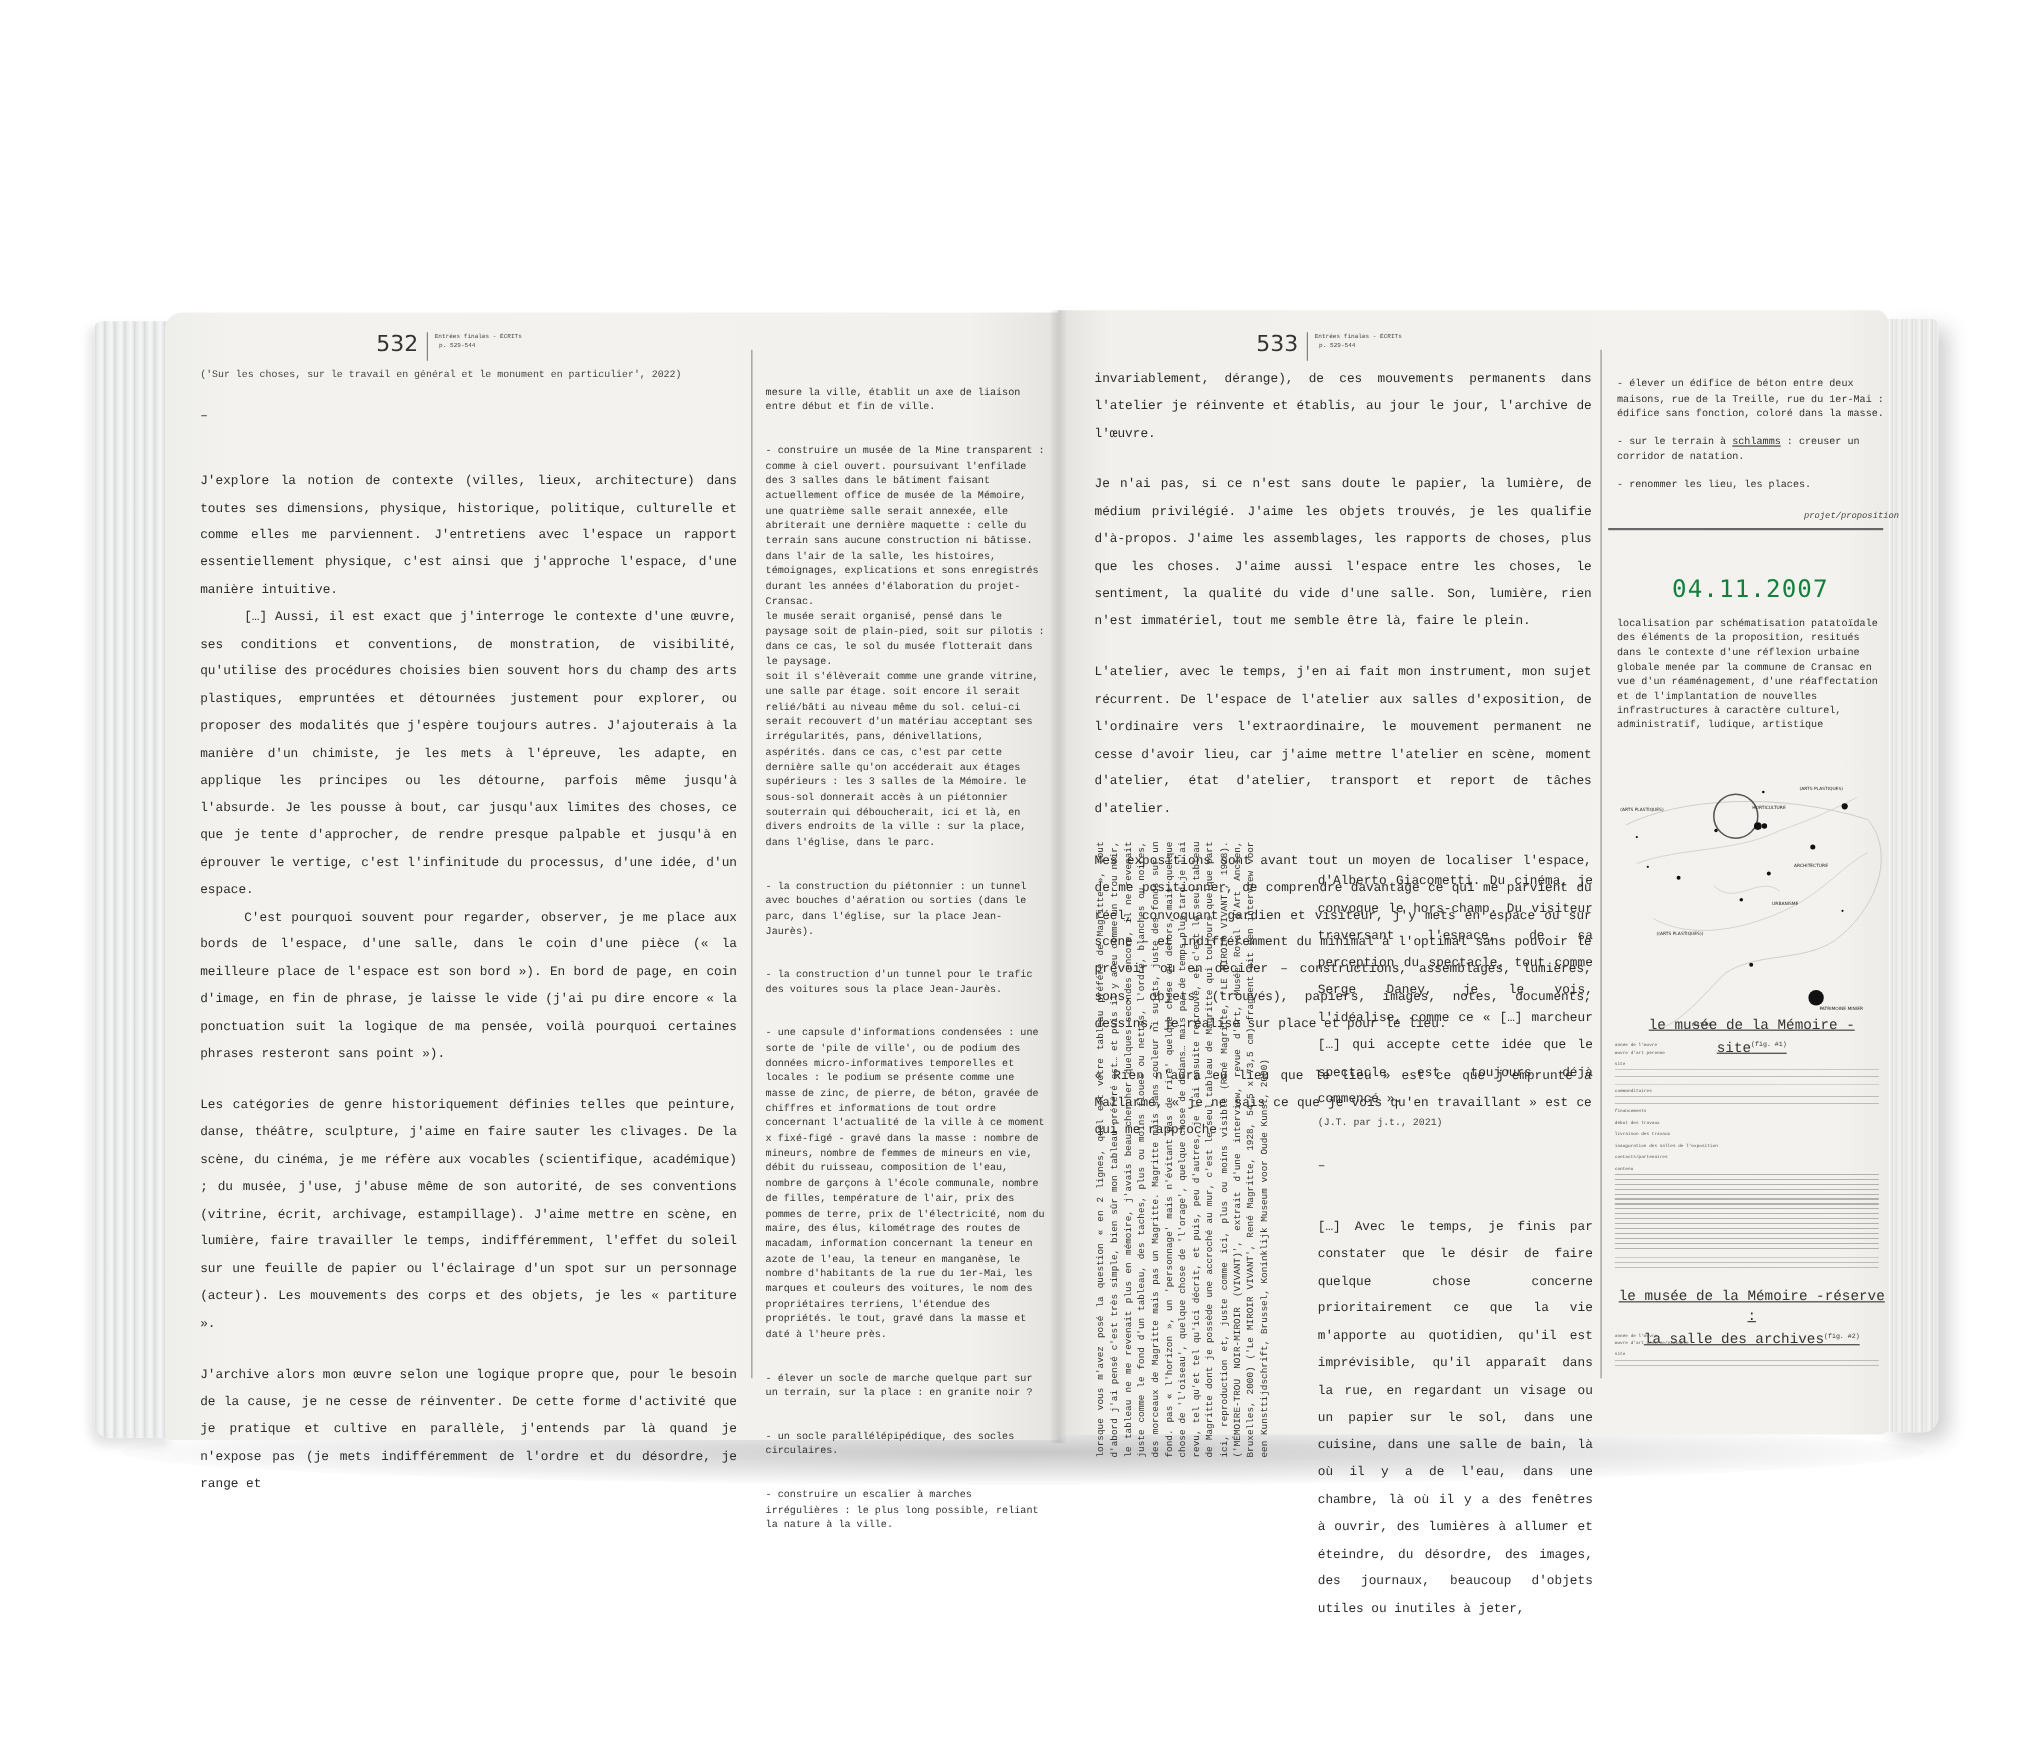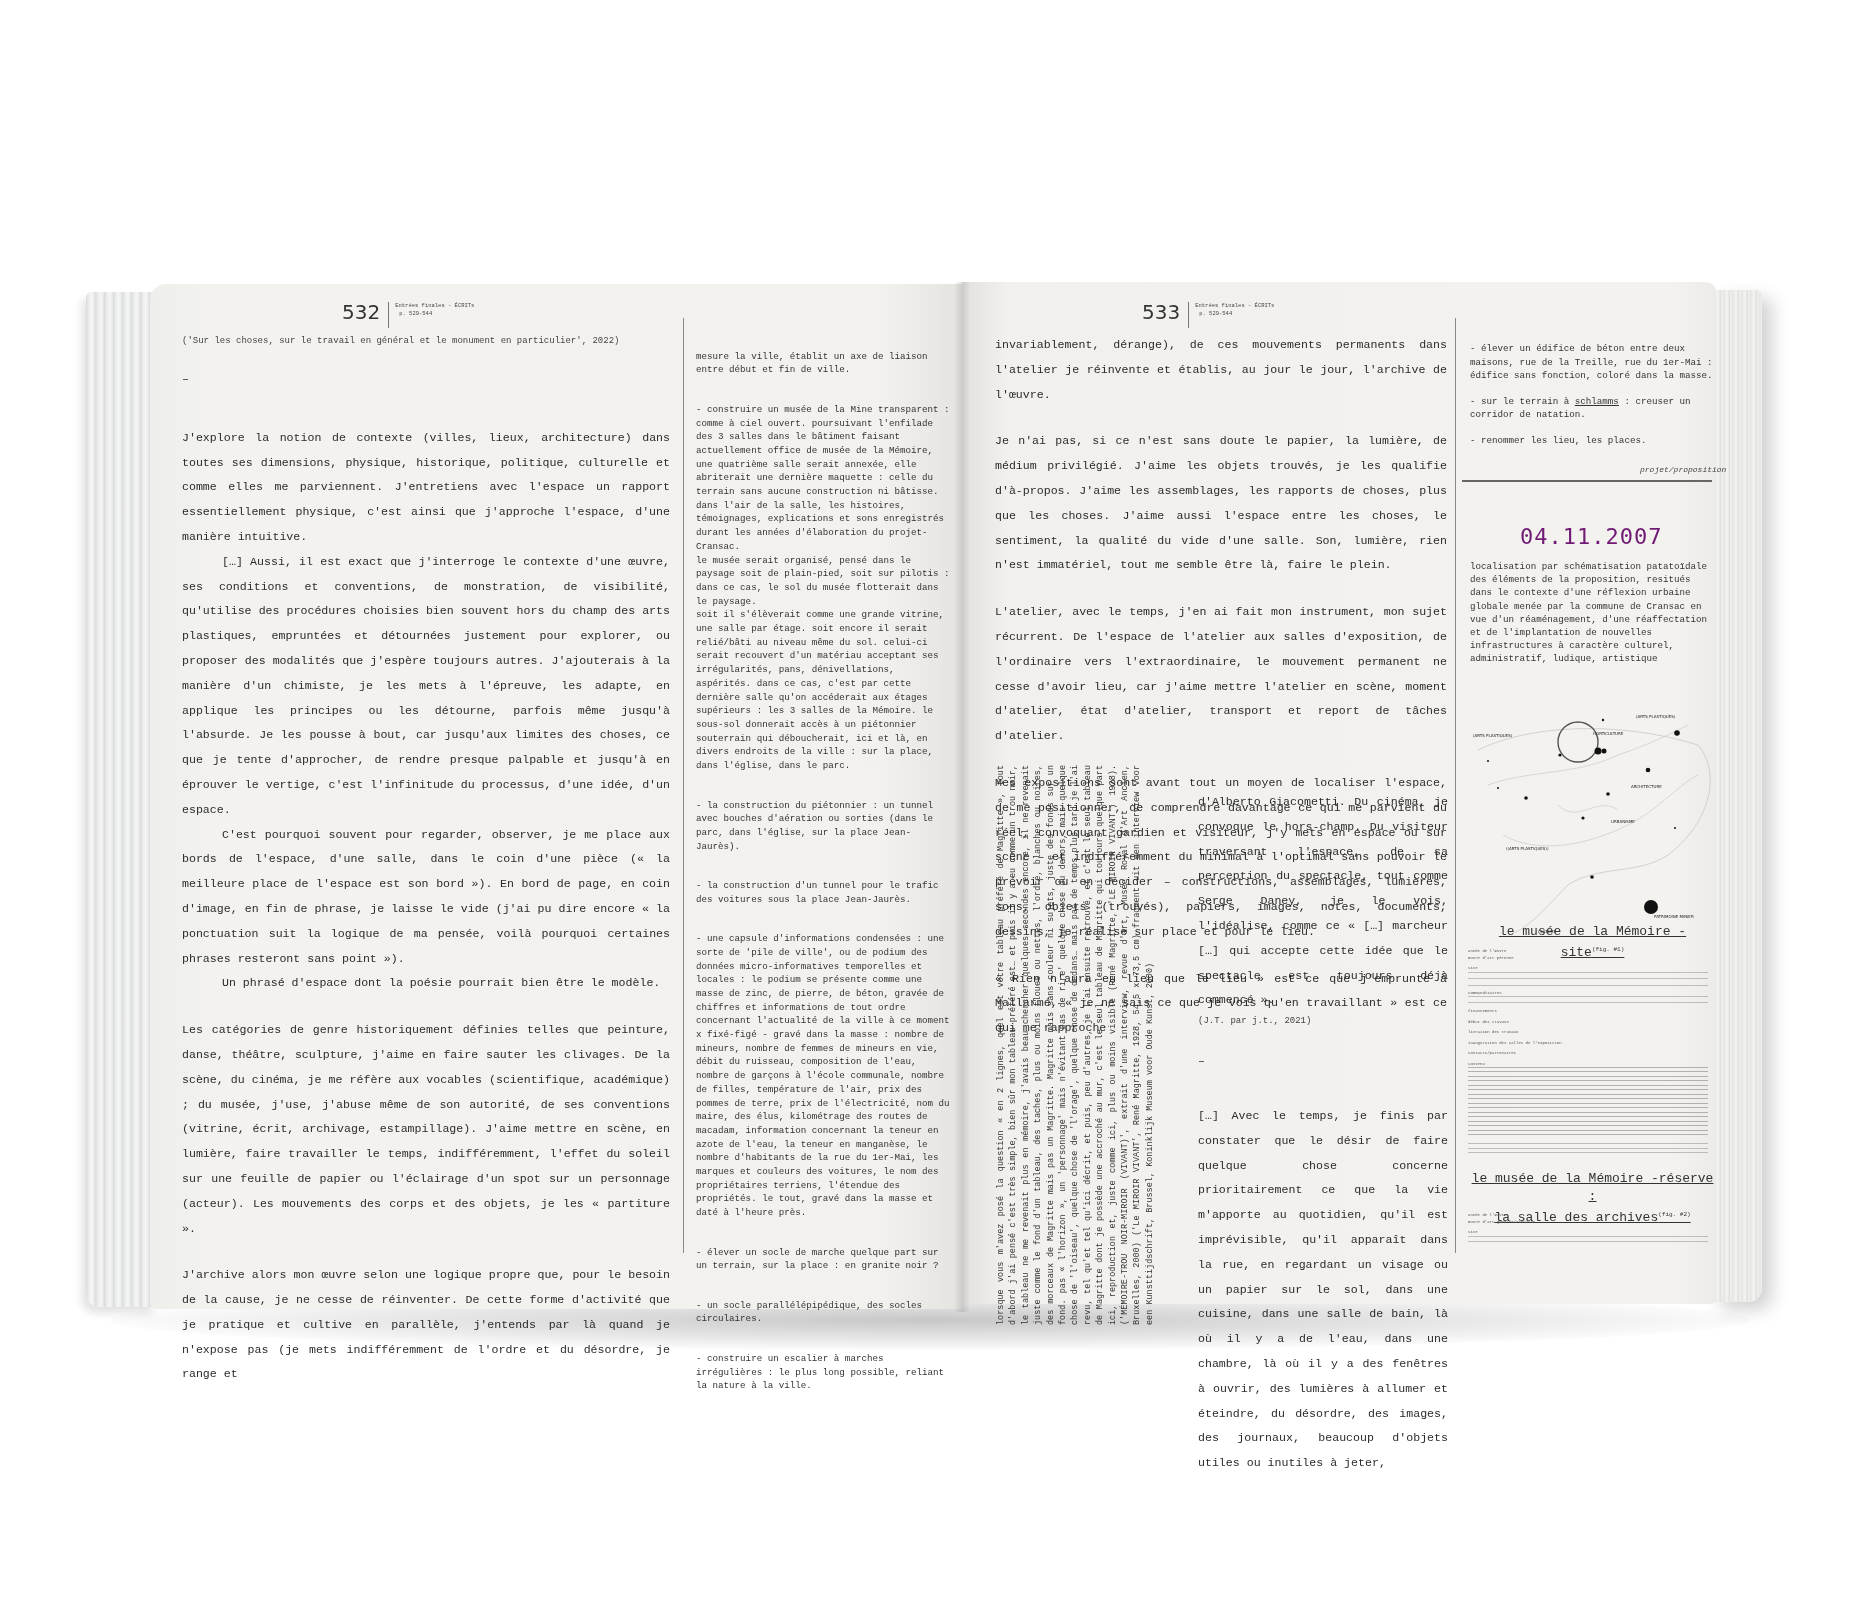--- a/index.html
+++ b/index.html
@@ -16,21 +16,21 @@
   .runhead{border-left:1px solid #777;padding-left:6px;font-size:5.5px;line-height:8px;color:#444;height:26px;}
   .col{position:absolute;font-size:11.6px;line-height:24.8px;color:#2b2b2b;text-align:justify;}
   .col p{margin:0;}
   .indent{text-indent:40px;}
   .gap{margin-top:22px !important;}
   .cite{font-size:9px;line-height:16px;color:#444;}
   .dash{margin-top:14px;}
   .mcol{position:absolute;font-size:9.2px;line-height:13.7px;color:#333;}
   .mcol p{margin:0 0 12px 0;}
   .vrule{position:absolute;width:1px;background:#8a8a8a;}
-  .date{position:absolute;font-family:"DejaVu Sans Mono",monospace;font-size:22px;color:#701a75;letter-spacing:1px;}
+  .date{position:absolute;font-family:"DejaVu Sans Mono",monospace;font-size:22px;color:#15803d;letter-spacing:1px;}
   .rcol{position:absolute;font-size:9.2px;line-height:13.6px;color:#333;}
   .rcol p{margin:0 0 12px 0;}
   .tag{position:absolute;font-size:8px;font-style:italic;color:#444;}
   .hr{position:absolute;height:2px;background:#666;}
   .subtitle{position:absolute;font-size:13px;color:#333;text-decoration:underline;text-align:center;line-height:18px;}
   .subtitle sup{font-size:6px;}
   .micro{position:absolute;font-size:4px;line-height:6.5px;color:#555;}
   .rot{position:absolute;left:995px;top:1325px;transform-origin:0 0;transform:rotate(-90deg);font-size:8.5px;line-height:12.4px;color:#333;width:560px;}
   .diagram{position:absolute;left:1468px;top:715px;width:260px;height:225px;}
   .diagram text{font-family:"DejaVu Sans",sans-serif;font-size:4px;fill:#222;}
@@ -53,21 +53,20 @@
     <div style="padding-left:4px">p. 529-544</div>
   </div>
 </div>
 
 <div class="col" style="left:182px;top:333px;width:488px;">
   <p class="cite">('Sur les choses, sur le travail en général et le monument en particulier', 2022)</p>
   <p class="dash" style="margin-top:18px">–</p>
   <p class="gap" style="margin-top:34px !important">J'explore la notion de contexte (villes, lieux, architecture) dans toutes ses dimensions, physique, historique, politique, culturelle et comme elles me parviennent. J'entretiens avec l'espace un rapport essentiellement physique, c'est ainsi que j'approche l'espace, d'une manière intuitive.</p>
   <p class="indent">[…] Aussi, il est exact que j'interroge le contexte d'une œuvre, ses conditions et conventions, de monstration, de visibilité, qu'utilise des procédures choisies bien souvent hors du champ des arts plastiques, empruntées et détournées justement pour explorer, ou proposer des modalités que j'espère toujours autres. J'ajouterais à la manière d'un chimiste, je les mets à l'épreuve, les adapte, en applique les principes ou les détourne, parfois même jusqu'à l'absurde. Je les pousse à bout, car jusqu'aux limites des choses, ce que je tente d'approcher, de rendre presque palpable et jusqu'à en éprouver le vertige, c'est l'infinitude du processus, d'une idée, d'un espace.</p>
   <p class="indent">C'est pourquoi souvent pour regarder, observer, je me place aux bords de l'espace, d'une salle, dans le coin d'une pièce (« la meilleure place de l'espace est son bord »). En bord de page, en coin d'image, en fin de phrase, je laisse le vide (j'ai pu dire encore « la ponctuation suit la logique de ma pensée, voilà pourquoi certaines phrases resteront sans point »).</p>
-  <p class="indent">Un phrasé d'espace dont la poésie pourrait bien être le modèle.</p>
   <p class="gap">Les catégories de genre historiquement définies telles que peinture, danse, théâtre, sculpture, j'aime en faire sauter les clivages. De la scène, du cinéma, je me réfère aux vocables (scientifique, académique) ; du musée, j'use, j'abuse même de son autorité, de ses conventions (vitrine, écrit, archivage, estampillage). J'aime mettre en scène, en lumière, faire travailler le temps, indifféremment, l'effet du soleil sur une feuille de papier ou l'éclairage d'un spot sur un personnage (acteur). Les mouvements des corps et des objets, je les « partiture ».</p>
   <p class="gap">J'archive alors mon œuvre selon une logique propre que, pour le besoin de la cause, je ne cesse de réinventer. De cette forme d'activité que je pratique et cultive en parallèle, j'entends par là quand je n'expose pas (je mets indifféremment de l'ordre et du désordre, je range et</p>
 </div>
 
 <div class="vrule" style="left:683px;top:318px;height:935px;"></div>
 
 <div class="mcol" style="left:696px;top:336px;width:255px;white-space:pre-line;">
   <p>mesure la ville, établit un axe de liaison entre début et fin de ville.</p>
   <p>- construire un musée de la Mine transparent : comme à ciel ouvert. poursuivant l'enfilade des 3 salles dans le bâtiment faisant actuellement office de musée de la Mémoire, une quatrième salle serait annexée, elle abriterait une dernière maquette : celle du terrain sans aucune construction ni bâtisse. dans l'air de la salle, les histoires, témoignages, explications et sons enregistrés durant les années d'élaboration du projet-Cransac.
 le musée serait organisé, pensé dans le paysage soit de plain-pied, soit sur pilotis : dans ce cas, le sol du musée flotterait dans le paysage.

